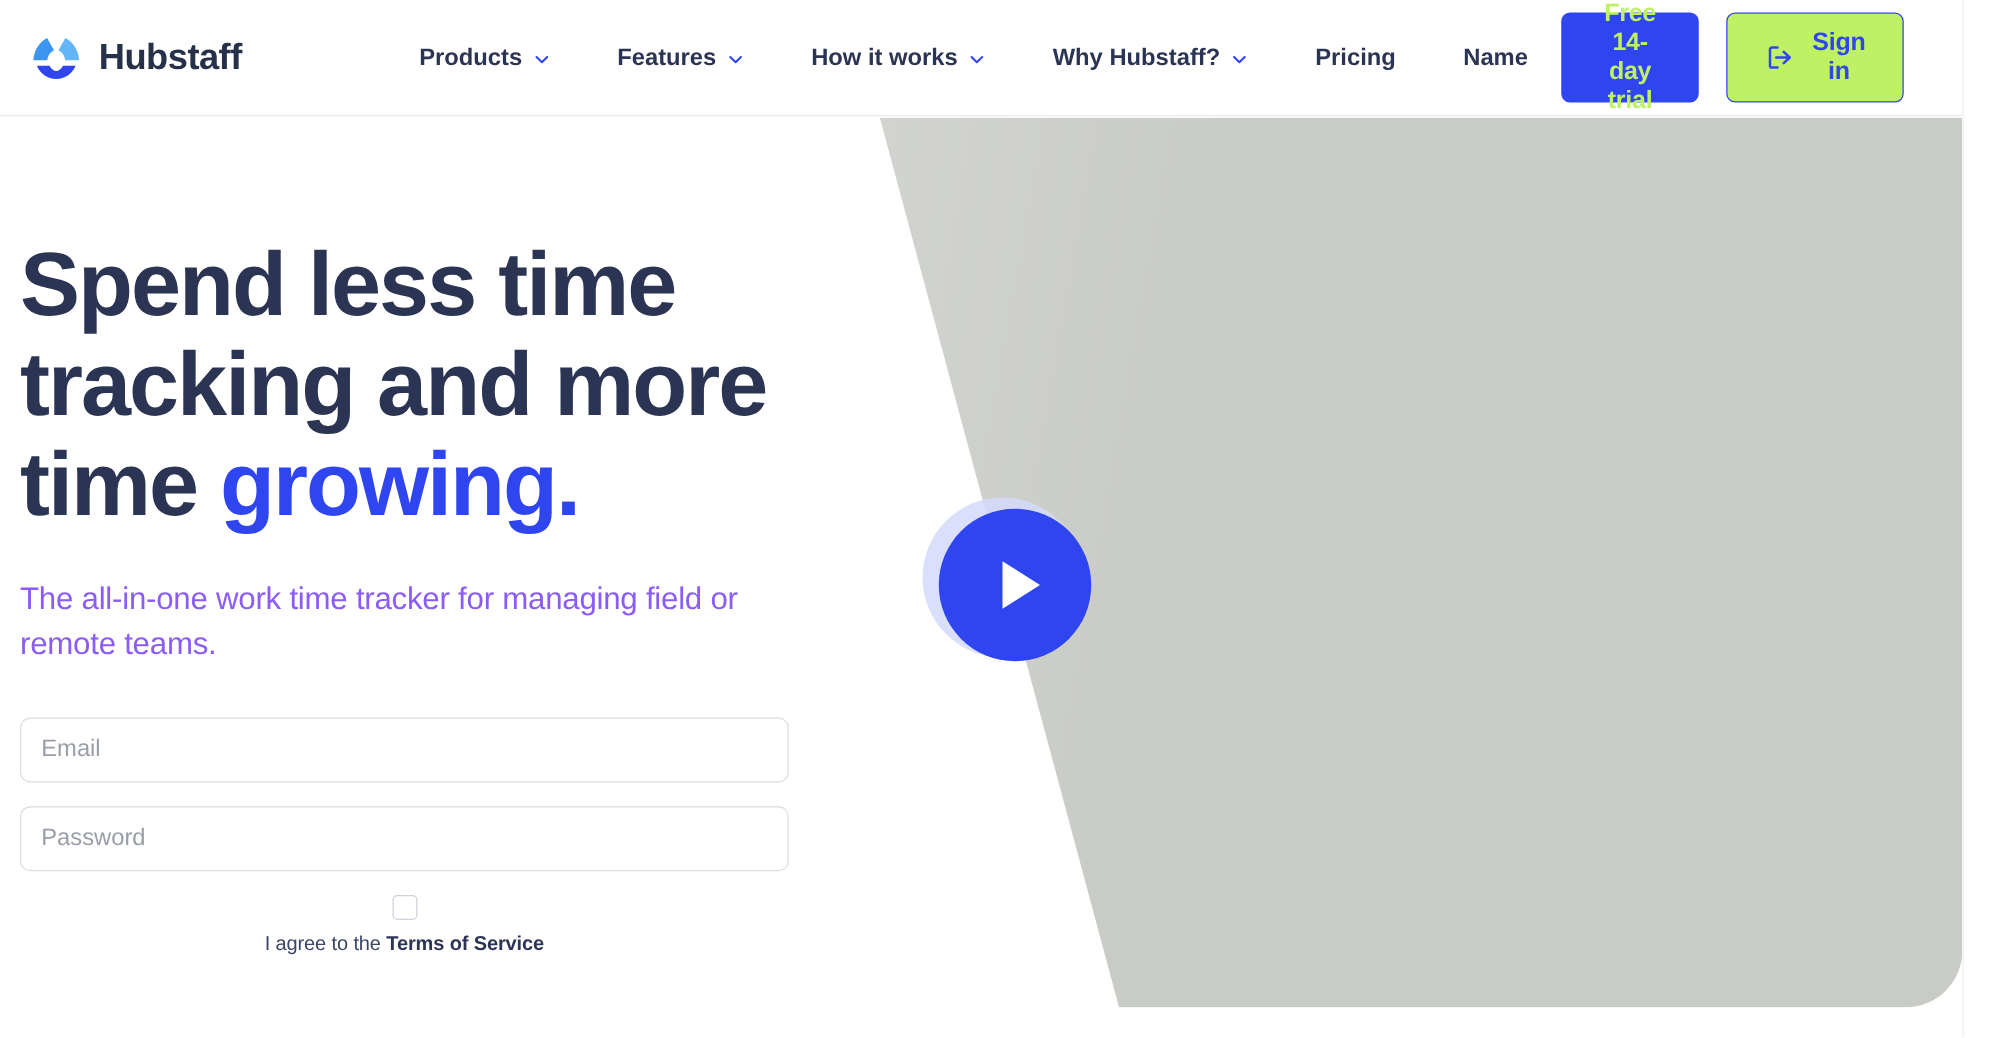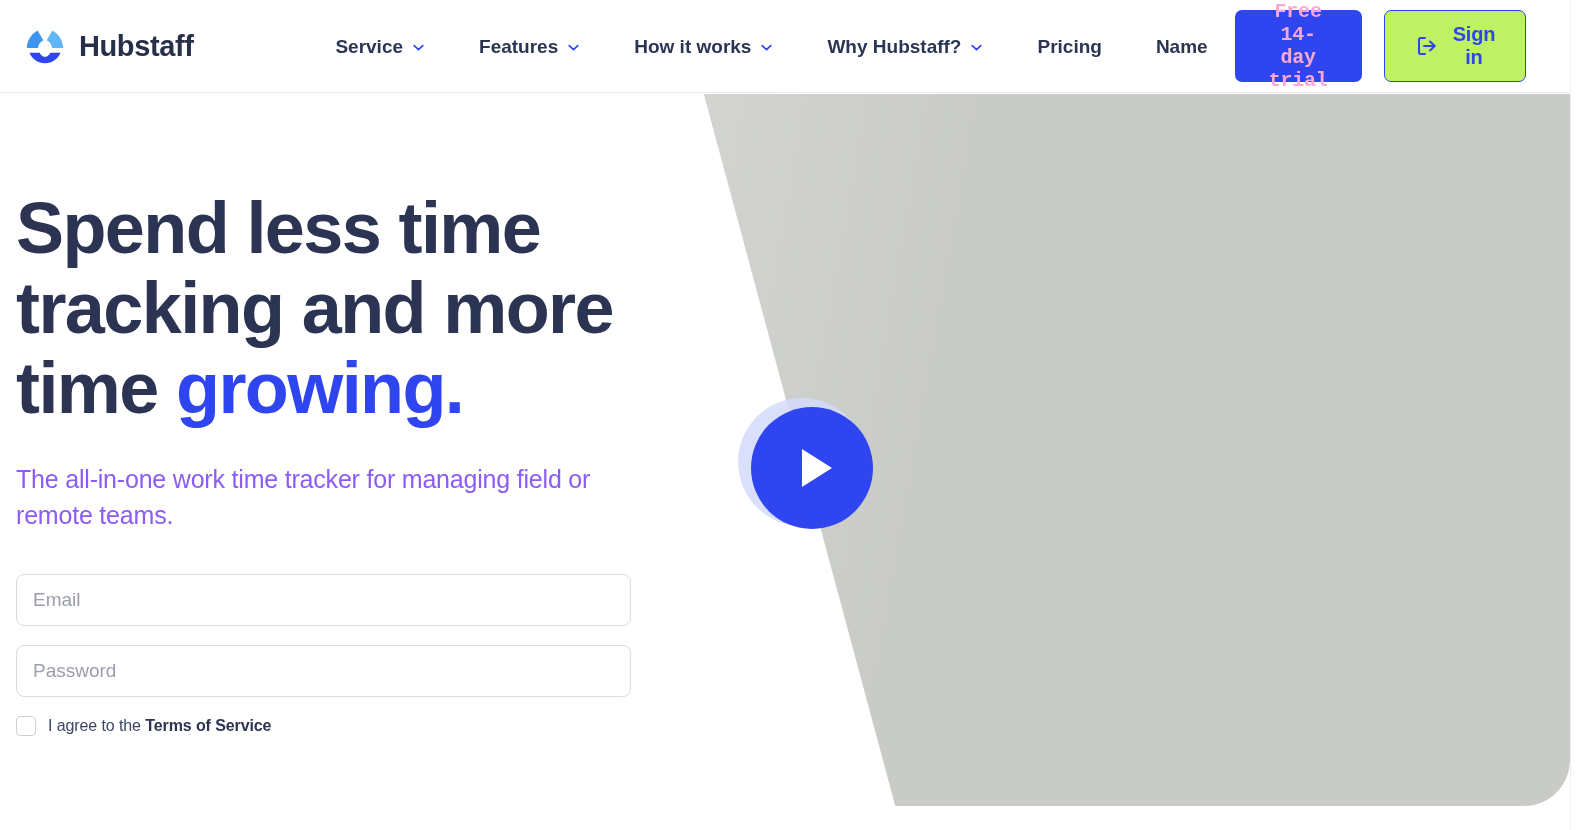--- a/index.html
+++ b/index.html
@@ -81,30 +81,30 @@
 
   .header-actions {
     margin-left: auto;
     display: flex;
     align-items: center;
     gap: 22px;
     margin-right: 62px;
   }
   .btn-trial {
     background: #2f45ef;
-    color: #f9a8d4;
+    color: #bef264;
     font-size: 20px;
     font-weight: 700;
     border: none;
     border-radius: 7px;
     height: 72px;
     padding: 0 34px;
     cursor: pointer;
     letter-spacing: -0.2px;
-    font-family: Liberation Mono, monospace;
+    font-family: Liberation Sans, sans-serif;
     display: flex;
     align-items: center;
     justify-content: center;
   }
   .btn-signin {
     background: #bef264;
     color: #2f45ef;
     font-size: 20px;
     font-weight: 700;
     border: 1.6px solid #2f45ef;
@@ -269,20 +269,21 @@
     font-family: inherit;
     display: block;
   }
   .field::placeholder { color: #9a9ea9; opacity: 1; }
 
   .terms-row {
     display: flex;
     align-items: center;
     gap: 12px;
     margin-top: 3px;
+    flex-direction: column;
   }
   .tos-box {
     width: 20px;
     height: 20px;
     border: 1px solid #cdd1da;
     border-radius: 4px;
     background: #fff;
     flex: 0 0 auto;
     cursor: pointer;
   }
@@ -326,21 +327,21 @@
           <path d="M15.6 6.2 L22.0 17.3 C18.6 19.0 16.2 22.4 15.9 26.4 L3.1 26.4 C3.5 17.6 8.5 10.0 15.6 6.2 Z" fill="#3c96f0"></path>
           <path d="M32.4 6.2 C39.5 10.0 44.5 17.6 44.9 26.4 L32.1 26.4 C31.8 22.4 29.4 19.0 26.0 17.3 L32.4 6.2 Z" fill="#62b6f7"></path>
           <path d="M6.3 31.6 L17.9 31.6 C19.2 34.6 21.9 36.4 24.0 36.4 C26.1 36.4 28.8 34.6 30.1 31.6 L41.7 31.6 C39.0 38.6 32.1 43.6 24.0 43.6 C15.9 43.6 9.0 38.6 6.3 31.6 Z" fill="#2f45ef"></path>
         </svg>
       </span>
       <span class="brand-name">Hubstaff</span>
     </a>
 
     <nav class="nav">
       <div class="nav-item">
-        <span>Service</span>
+        <span>Products</span>
         <span class="caret">
           <svg viewBox="0 0 14 14" width="13" height="13">
               <path d="M2.4 5 L7 9.4 L11.6 5" fill="none" stroke="#2f45ef" stroke-width="1.8" stroke-linecap="round" stroke-linejoin="round"></path>
             </svg>
         </span>
       </div>
       <div class="nav-item">
         <span>Features</span>
         <span class="caret">
           <svg viewBox="0 0 14 14" width="13" height="13">

